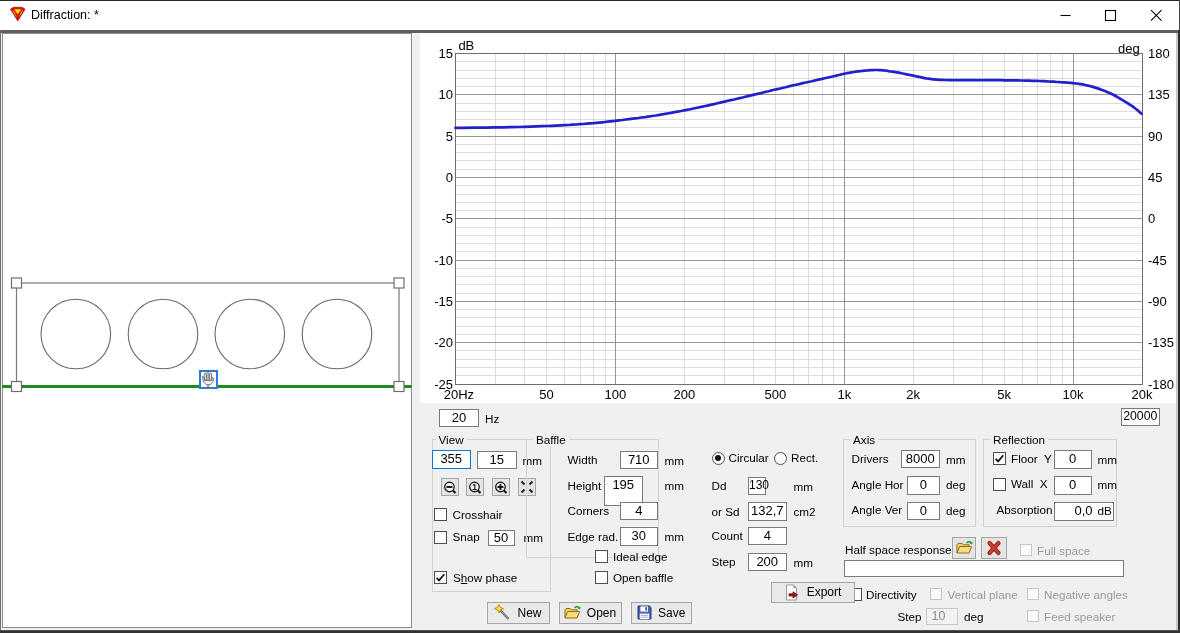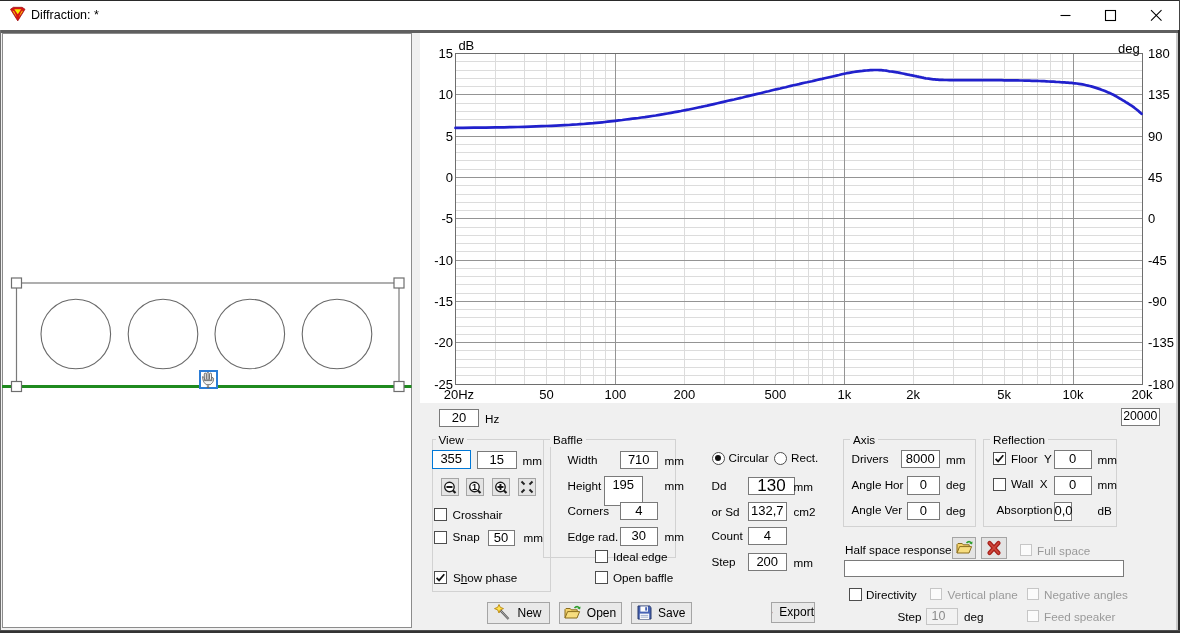--- a/index.html
+++ b/index.html
@@ -219,21 +219,21 @@
     <div class="cb" style="left:434px;top:530.5px"></div>
     <div class="lbl" style="left:452.5px;top:530px">Snap</div>
     <div class="fld" style="left:487.5px;top:529.5px;width:27px;height:16.5px;line-height:13.5px;font-size:13px">50</div>
     <div class="lbl" style="left:523.5px;top:530.5px">mm</div>
     <div class="cb" style="left:433.5px;top:571px">
       <svg width="13" height="13" viewBox="0 0 13 13" style="position:absolute;left:-1px;top:-1px">
         <polyline points="2.6,6.8 5.1,9.4 10.3,3.2" fill="none" stroke="#111" stroke-width="1.7"></polyline>
       </svg>
     </div>
     <div class="lbl" style="left:453px;top:570.5px">S<u>h</u>ow phase</div>
-    <div class="grp" style="left:543px;top:439px;width:133px;height:119px">
+    <div class="grp" style="left:526px;top:439px;width:133px;height:119px">
       <span class="gl" style="left:6px">Baffle</span>
     </div>
     <div class="lbl" style="left:567.5px;top:453.0px">Width</div>
     <div class="fld" style="left:619.5px;top:450.5px;width:38.5px;height:18.5px;line-height:15.5px;font-size:13px">710</div>
     <div class="lbl" style="left:664.5px;top:453.5px">mm</div>
     <div class="lbl" style="left:567.5px;top:478.5px">Height</div>
     <div class="fld" style="left:604px;top:476px;width:38.5px;height:30px;line-height:15.5px;font-size:13px">195</div>
     <div class="lbl" style="left:664.5px;top:479px">mm</div>
     <div class="lbl" style="left:567.5px;top:504.0px">Corners</div>
     <div class="fld" style="left:619.5px;top:501.5px;width:38.5px;height:18.5px;line-height:15.5px;font-size:13px">4</div>
@@ -244,21 +244,21 @@
     <div class="lbl" style="left:613px;top:549.5px">Ideal edge</div>
     <div class="cb" style="left:595px;top:571px"></div>
     <div class="lbl" style="left:613px;top:570.5px">Open baffle</div>
     <div class="rad" style="left:711.5px;top:451.5px">
       <div style="position:absolute;left:2.5px;top:2.5px;width:6px;height:6px;border-radius:50%;background:#111"></div>
     </div>
     <div class="lbl" style="left:728.5px;top:451px">Circular</div>
     <div class="rad" style="left:774px;top:451.5px"></div>
     <div class="lbl" style="left:791px;top:451px">Rect.</div>
     <div class="lbl" style="left:711.5px;top:479.0px">Dd</div>
-    <div class="fld" style="left:748px;top:476.5px;width:47px;height:18.5px;line-height:15.5px;font-size:17px">130</div>
+    <div class="fld" style="left:748px;top:476.5px;width:18px;height:18.5px;line-height:15.5px;font-size:12px">130</div>
     <div class="lbl" style="left:793.5px;top:479.5px">mm</div>
     <div class="lbl" style="left:711.5px;top:504.5px">or Sd</div>
     <div class="fld" style="left:748px;top:502px;width:38.5px;height:18.5px;line-height:15.5px;font-size:13px">132,7</div>
     <div class="lbl" style="left:793.5px;top:505px">cm2</div>
     <div class="lbl" style="left:711.5px;top:529.0px">Count</div>
     <div class="fld" style="left:748px;top:526.5px;width:38.5px;height:18.5px;line-height:15.5px;font-size:13px">4</div>
     <div class="lbl" style="left:711.5px;top:555.0px">Step</div>
     <div class="fld" style="left:748px;top:552.5px;width:38.5px;height:18.5px;line-height:15.5px;font-size:13px">200</div>
     <div class="lbl" style="left:793.5px;top:555.5px">mm</div>
     <div class="grp" style="left:843px;top:439px;width:132.5px;height:88px">
@@ -282,21 +282,21 @@
       </svg>
     </div>
     <div class="lbl" style="left:1011px;top:451.5px">Floor&nbsp; Y</div>
     <div class="fld" style="left:1053.5px;top:449.5px;width:38px;height:19px;line-height:16px;font-size:13px">0</div>
     <div class="lbl" style="left:1097.5px;top:452.5px">mm</div>
     <div class="cb" style="left:992.5px;top:477.5px"></div>
     <div class="lbl" style="left:1011px;top:477px">Wall&nbsp; X</div>
     <div class="fld" style="left:1053.5px;top:476px;width:38px;height:19px;line-height:16px;font-size:13px">0</div>
     <div class="lbl" style="left:1097.5px;top:478px">mm</div>
     <div class="lbl" style="left:996.5px;top:502.5px">Absorption</div>
-    <div class="fld" style="left:1053.5px;top:501.5px;width:18px;height:19px;line-height:16px;font-size:13px">0,0</div>
+    <div class="fld" style="left:1053.5px;top:501.5px;width:60px;height:19px;line-height:16px;font-size:13px">0,0</div>
     <div class="lbl" style="left:1097.5px;top:503.5px">dB</div>
     <div class="lbl" style="left:845px;top:542.5px">Half space response</div>
     <div class="zb" style="left:952px;top:536.5px;width:24px;height:22px">
       <svg width="17" height="16" viewBox="0 0 17 16">
         <path d="M1 13 L1 4.5 L2 3.5 L6.2 3.5 L7.2 4.8 L13.2 4.8 L13.2 6.6" fill="#f3d26a" stroke="#8a6d1d" stroke-width="1"></path>
         <path d="M1 13 L3.6 6.6 L15.6 6.6 L13 13 Z" fill="#f7dd7f" stroke="#8a6d1d" stroke-width="1"></path>
         <path d="M10.5 3 C12.5 0.8 15 1.6 15.6 3.4" fill="none" stroke="#2e9e2e" stroke-width="1.6"></path>
         <path d="M16.6 1.4 L16 4.5 L13.4 3.2 Z" fill="#2e9e2e"></path>
       </svg>
     </div>
@@ -347,20 +347,20 @@
       <svg width="15" height="15" viewBox="0 0 15 15">
         <path d="M1 1 L12.6 1 L14 2.4 L14 14 L1 14 Z" fill="#4763b4" stroke="#27386b" stroke-width="1"></path>
         <rect x="3.4" y="1.4" width="7.6" height="5.2" fill="#fdfdfd"></rect>
         <rect x="8.2" y="2.2" width="1.9" height="3.4" fill="#4763b4"></rect>
         <rect x="2.8" y="8.6" width="9.4" height="5.4" fill="#fdfdfd"></rect>
         <rect x="3.6" y="9.9" width="7.6" height="0.9" fill="#9aa7c8"></rect>
         <rect x="3.6" y="11.7" width="7.6" height="0.9" fill="#9aa7c8"></rect>
       </svg>
       <span>Save</span>
     </div>
-    <div class="btn" style="left:771px;top:602px;width:44px;height:20.5px">
+    <div class="btn" style="left:771px;top:582px;width:84px;height:20.5px">
       <svg width="16" height="17" viewBox="0 0 16 17">
         <path d="M1.5 1 L8.5 1 L11.5 4 L11.5 16 L1.5 16 Z" fill="#fcfcfc" stroke="#9a9a9a" stroke-width="1"></path>
         <path d="M8.5 1 L8.5 4 L11.5 4 Z" fill="#8a8a8a"></path>
         <path d="M4 9.8 L8 9.8 L8 7.8 L12.6 10.9 L8 14 L8 12 L4 12 Z" fill="#a01818" stroke="#6e0f0f" stroke-width="0.8"></path>
       </svg>
       <span>Export</span>
     </div>
   </div>
 </body></html>

